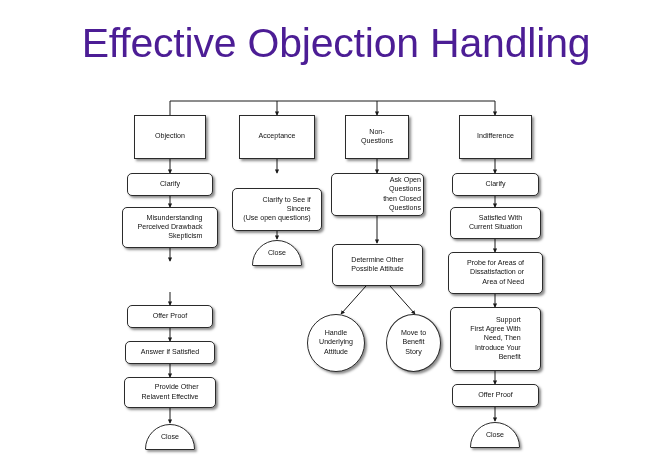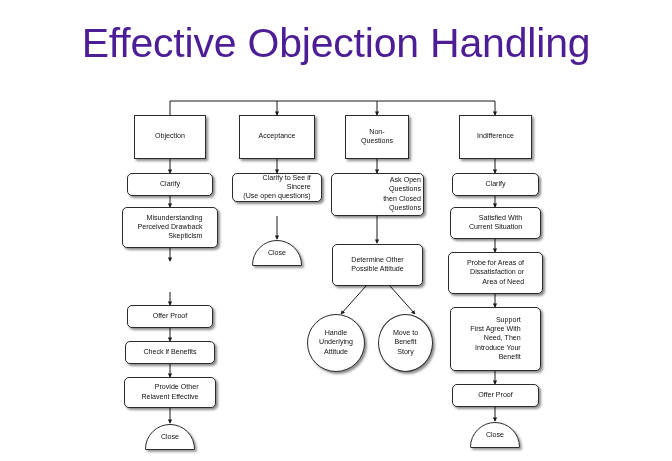--- a/index.html
+++ b/index.html
@@ -150,34 +150,34 @@
     </div>
     <div class="node process" style="left:122px; top:207px; width:96px; height:41px;">
       <span class="txt">Misunderstanding
 Perceived Drawback
 Skepticism</span>
     </div>
     <div class="node process" style="left:127px; top:305px; width:86px; height:23px;">
       <span class="txt">Offer Proof</span>
     </div>
     <div class="node process" style="left:125px; top:341px; width:90px; height:23px;">
-      <span class="txt">Check if Benefits</span>
+      <span class="txt">Answer if Satisfied</span>
     </div>
     <div class="node process" style="left:124px; top:377px; width:92px; height:31px;">
       <span class="txt">Provide Other
 Relavent Effective</span>
     </div>
     <div class="node dome" style="left:145px; top:424px; width:50px; height:26px;">
       <span class="txt">Close</span>
     </div>
 
     <div class="node header" style="left:239px; top:115px; width:76px; height:44px;">
       <span class="txt">Acceptance</span>
     </div>
-    <div class="node process" style="left:232px; top:173px; width:90px; height:29px;">
+    <div class="node process" style="left:232px; top:188px; width:90px; height:43px;">
       <span class="txt">Clarify to See if
 Sincere
 (Use open questions)</span>
     </div>
     <div class="node dome" style="left:252px; top:240px; width:50px; height:26px;">
       <span class="txt">Close</span>
     </div>
 
     <div class="node header" style="left:345px; top:115px; width:64px; height:44px;">
       <span class="txt">Non-
@@ -190,21 +190,21 @@
     </div>
     <div class="node process" style="left:332px; top:244px; width:91px; height:42px;">
       <span class="txt">Determine Other
 Possible Attitude</span>
     </div>
     <div class="node circle" style="left:307px; top:314px; width:58px; height:58px;">
       <span class="txt">Handle
 Underlying
 Attitude</span>
     </div>
-    <div class="node circle" style="left:378px; top:314px; width:55px; height:58px;">
+    <div class="node circle" style="left:386px; top:314px; width:55px; height:58px;">
       <span class="txt">Move to
 Benefit
 Story</span>
     </div>
 
     <div class="node header" style="left:459px; top:115px; width:73px; height:44px;">
       <span class="txt">Indifference</span>
     </div>
     <div class="node process" style="left:452px; top:173px; width:87px; height:23px;">
       <span class="txt">Clarify</span>

